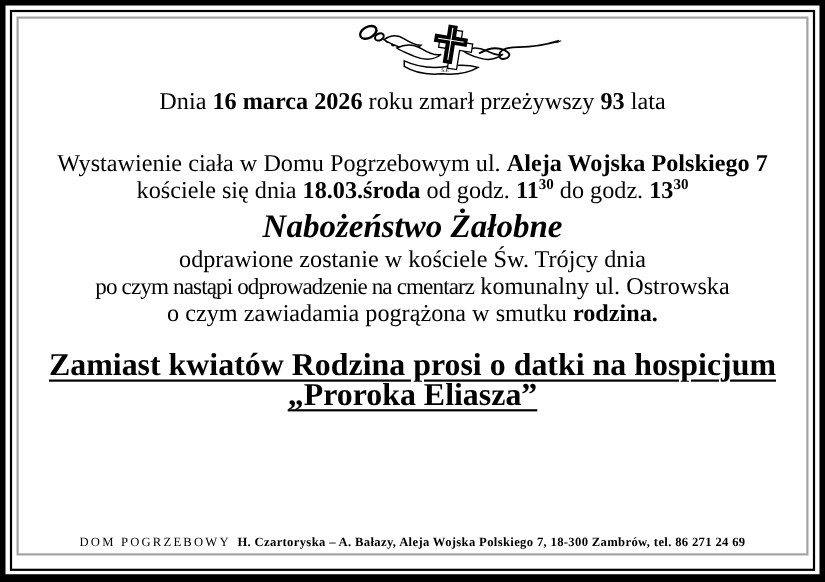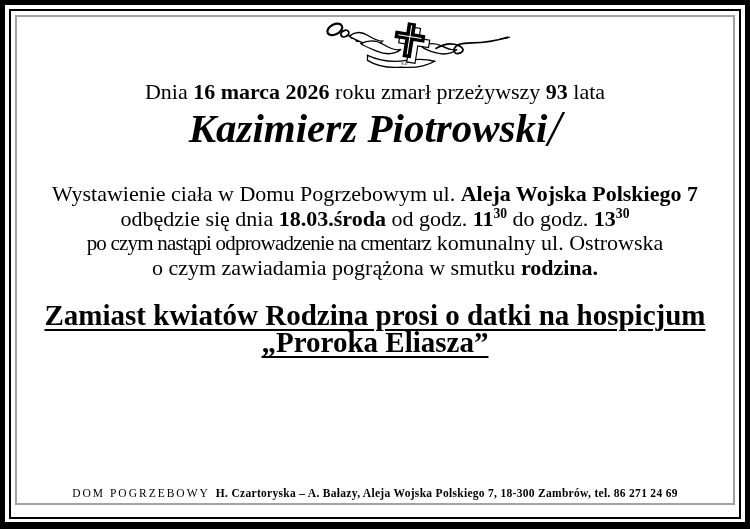--- a/index.html
+++ b/index.html
@@ -75,37 +75,36 @@
       <path d="M137 33 Q152 24 164 29 Q174 34 167 38 Q159 41 159 34 Q161 26 180 26 Q202 26 224 19" fill="none" stroke="#000" stroke-width="2"></path>
       <path d="M214 21 q8 1 12 -2" fill="none" stroke="#000" stroke-width="1.2"></path>
       <text x="96" y="53" font-size="6" font-family="Liberation Serif, serif">S.P.</text>
     </svg>
   </div>
 
   <div class="date-line">
     <span>Dnia </span><b>16 marca 2026</b><span> roku zmarł przeżywszy </span><b>93</b><span> lata</span>
   </div>
 
-  <div class="deceased-name">
-    <span>Kazimierz Piotrowski</span><span class="name-slash">/</span>
-  </div>
 
 
   <div class="block-gap"></div>
 
   <div class="body-line">
     <span>Wystawienie ciała w Domu Pogrzebowym ul. </span><b>Aleja Wojska Polskiego 7</b>
   </div>
 
   <div class="body-line">
-    <span>odbędzie się dnia </span><b>18.03.środa</b><span> od godz. </span><b><span>11</span><sup>30</sup></b><span> do godz. </span><b><span>13</span><sup>30</sup></b>
+    <span>kościele się dnia </span><b>18.03.środa</b><span> od godz. </span><b><span>11</span><sup>30</sup></b><span> do godz. </span><b><span>13</span><sup>30</sup></b>
   </div>
 
 
+  <div class="service-title">Nabożeństwo Żałobne</div>
 
+  <div class="body-line">odprawione zostanie w kościele Św. Trójcy dnia</div>
 
 
   <div class="proc-line">
     <span class="narrow">po czym nastąpi odprowadzenie na cmentarz</span><span> komunalny ul. Ostrowska</span>
   </div>
 
   <div class="body-line">
     <span>o czym zawiadamia pogrążona w smutku </span><b>rodzina.</b>
   </div>
 

